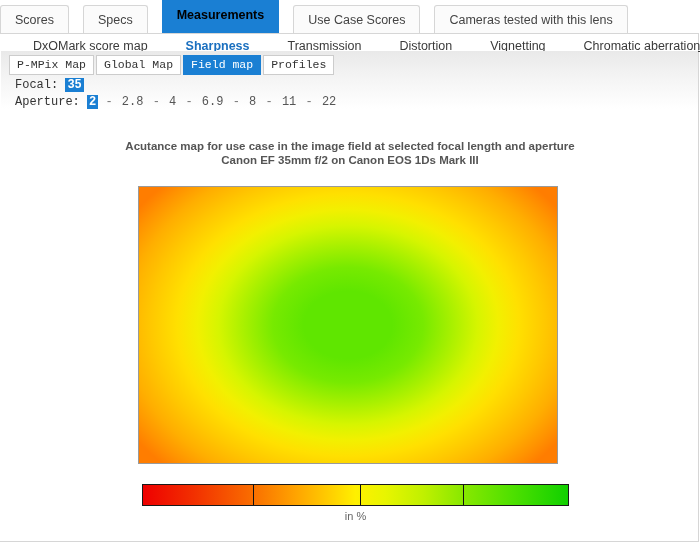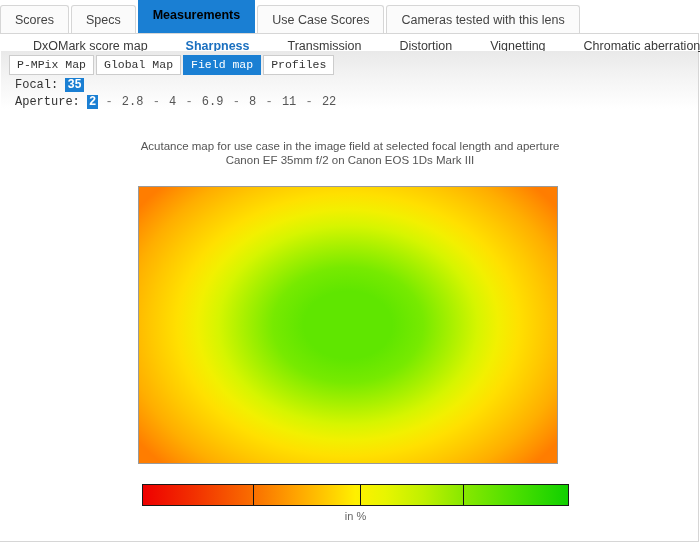--- a/index.html
+++ b/index.html
@@ -10,20 +10,21 @@
     font-size:12px;
     color:#333;
     overflow:hidden;
     position:relative;
   }
   
   .tabbar{
     position:absolute;left:0;top:0;width:700px;height:34px;
     display:flex;align-items:flex-end;
     box-sizing:border-box;
+    gap:12px;
   }
   .tab{
     position:relative;
     height:29px;line-height:29px;
     padding:0 14px;
     margin-right:2px;
     font-size:12.5px;
     color:#444;
     background:#fbfbfb;
     border:1px solid #d6d6d6;
@@ -111,21 +112,21 @@
     color:#ffffff;
     font-weight:bold;
   }
   .val.link{color:#555;}
   .sep{color:#777;}
   
   .chart-title{
     position:absolute;left:0;top:139px;width:700px;
     text-align:center;
     font-size:11.5px;
-    font-weight:normal;
+    font-weight:bold;
     color:#555;
     line-height:14px;
   }
   .acutance-map{
     position:absolute;left:138px;top:186px;
     width:420px;height:278px;
     border:1px solid #9a9a9a;
     box-sizing:border-box;
     background:
       radial-gradient(ellipse 62% 72% at 50% 50%,

